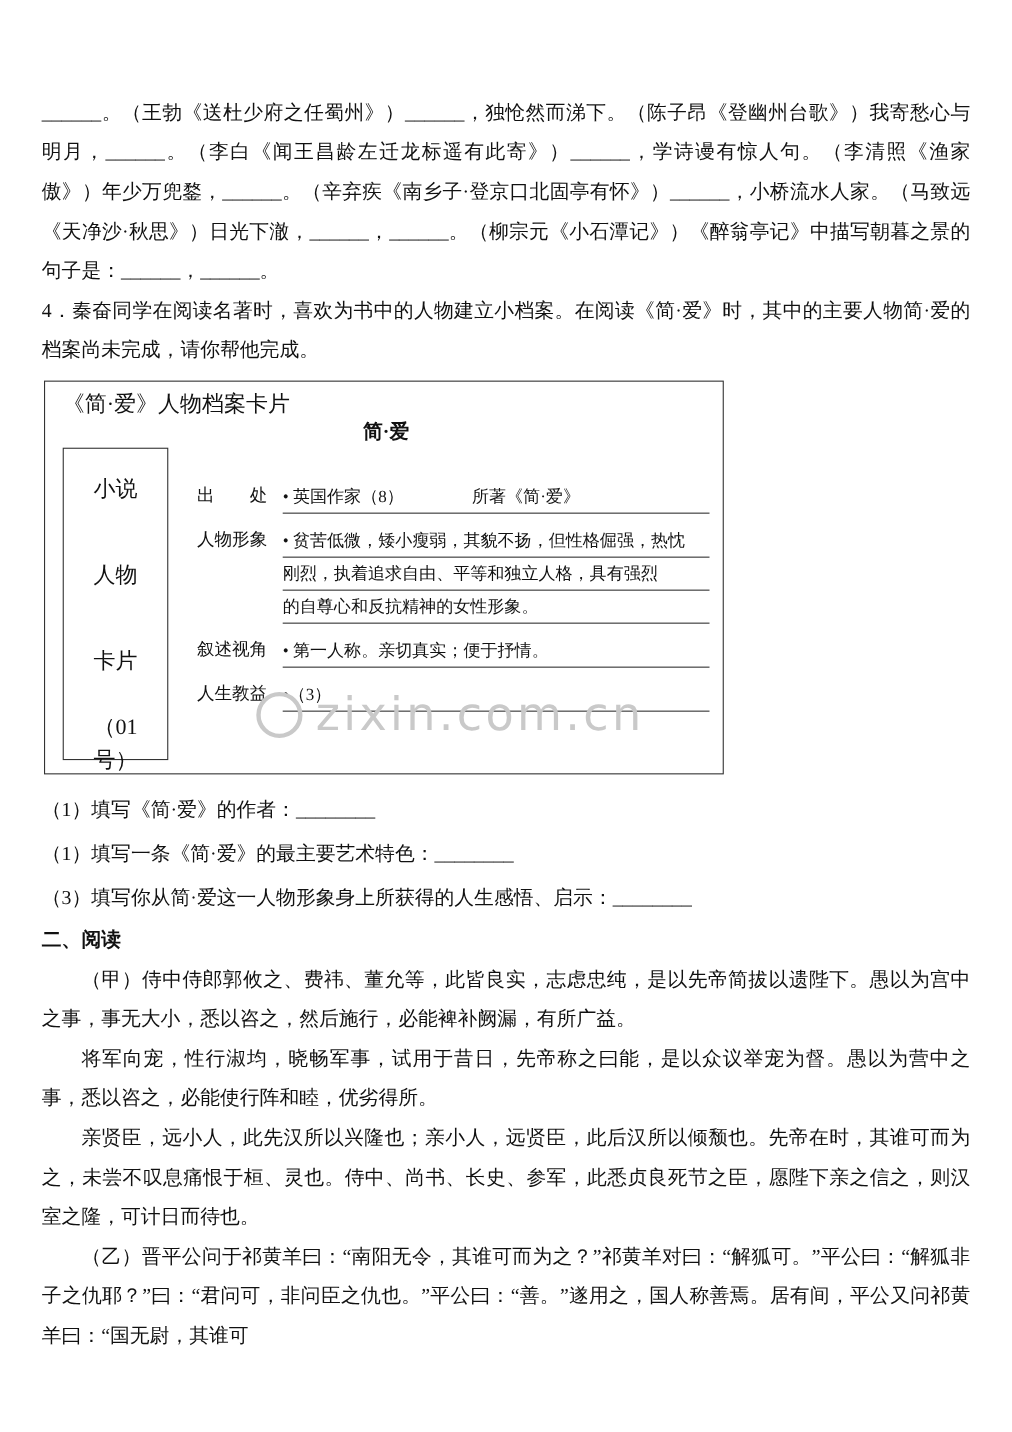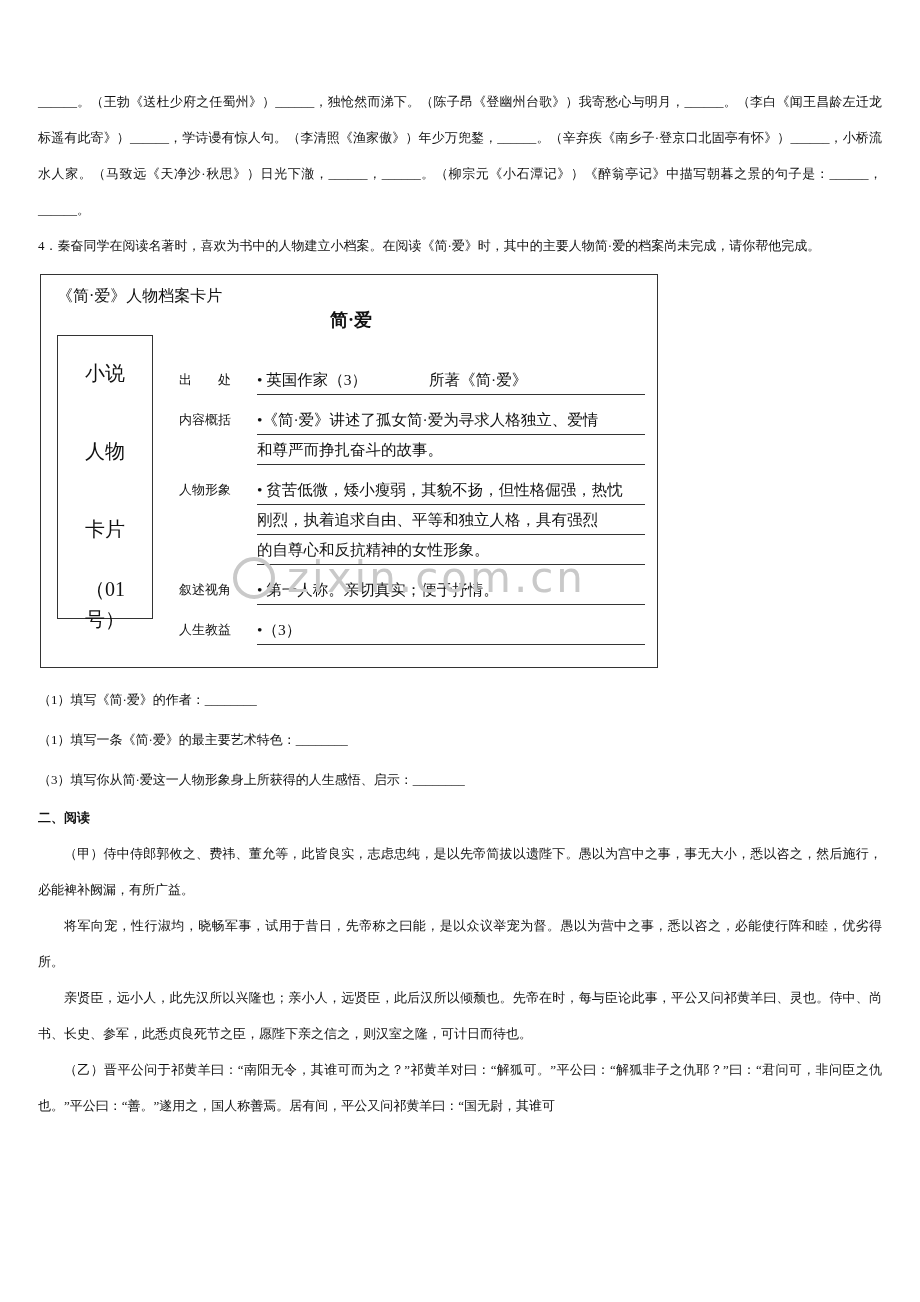--- a/index.html
+++ b/index.html
@@ -4,52 +4,52 @@
 <style>
   * { box-sizing: border-box; }
   html, body { margin: 0; padding: 0; }
   body {
     width: 920px; height: 1302px; overflow: hidden;
     background: #ffffff; color: #111;
     font-family: "Liberation Serif", "DejaVu Serif", serif;
   }
   .page { padding: 84px 38px 0 38px; }
   .para {
-    margin: 0; font-size: 13px; line-height: 36px;
+    margin: 0; font-size: 18px; line-height: 36px;
     text-align: justify;
   }
   .indent { text-indent: 2em; }
   .subq { margin-top: 4px; }
   .section-heading { font-weight: bold; margin-top: 2px; }
 
   
   .card {
     position: relative;
     width: 618px;
     border: 1px solid #333;
     margin: 10px 0 14px 2px;
     padding: 10px 12px 12px 16px;
     font-size: 16px;
   }
-  .card-header { font-size: 16px; line-height: 22px; }
+  .card-header { font-size: 20px; line-height: 22px; }
   .card-title { text-align: center; font-weight: bold; font-size: 18px; line-height: 26px; margin-bottom: 2px; }
   .card-body { display: flex; align-items: flex-start; }
   .side-box {
     width: 96px; height: 284px; flex: none;
     border: 1px solid #333;
     display: flex; flex-direction: column; align-items: center;
     font-size: 20px; padding-top: 24px;
   }
   .side-box span { display: block; line-height: 26px; }
   .sb-g1 { margin-top: 52px; }
   .sb-g2 { margin-top: 34px; }
   .sb-g3 { margin-top: 4px; }
   .rows { flex: 1; padding-left: 26px; padding-top: 30px; }
   .row { display: flex; margin-bottom: 10px; }
-  .row-label { width: 78px; flex: none; font-size: 13px; line-height: 29px; }
+  .row-label { width: 78px; flex: none; font-size: 16px; line-height: 29px; font-family: Liberation Mono, monospace; }
   .row-content { flex: 1; font-size: 15.5px; }
   .cline {
     border-bottom: 1px solid #333;
     line-height: 29px; min-height: 29px;
     white-space: nowrap;
   }
   .watermark {
     position: absolute; left: 192px; top: 278px;
     display: flex; align-items: center; gap: 12px;
     color: #c9c9c9; pointer-events: none;
@@ -81,31 +81,24 @@
         <span class="sb-g1">卡片</span>
         <span class="sb-g2">（01</span>
         <span class="sb-g3">号）</span>
       </div>
 
       <div class="rows">
 
         <div class="row">
           <div class="row-label">出　　处</div>
           <div class="row-content">
-            <div class="cline">• 英国作家（3）　　　　所著《简·爱》</div>
+            <div class="cline">• 英国作家（8）　　　　所著《简·爱》</div>
           </div>
         </div>
 
-        <div class="row">
-          <div class="row-label">内容概括</div>
-          <div class="row-content">
-            <div class="cline">•《简·爱》讲述了孤女简·爱为寻求人格独立、爱情</div>
-            <div class="cline">和尊严而挣扎奋斗的故事。</div>
-          </div>
-        </div>
 
         <div class="row">
           <div class="row-label">人物形象</div>
           <div class="row-content">
             <div class="cline">• 贫苦低微，矮小瘦弱，其貌不扬，但性格倔强，热忱</div>
             <div class="cline">刚烈，执着追求自由、平等和独立人格，具有强烈</div>
             <div class="cline">的自尊心和反抗精神的女性形象。</div>
           </div>
         </div>
 
@@ -135,16 +128,16 @@
 
   <p class="para subq">（1）填写《简·爱》的作者：________</p>
   <p class="para subq">（1）填写一条《简·爱》的最主要艺术特色：________</p>
   <p class="para subq">（3）填写你从简·爱这一人物形象身上所获得的人生感悟、启示：________</p>
 
   <p class="para section-heading">二、阅读</p>
 
 
   <p class="para indent">（甲）侍中侍郎郭攸之、费祎、董允等，此皆良实，志虑忠纯，是以先帝简拔以遗陛下。愚以为宫中之事，事无大小，悉以咨之，然后施行，必能裨补阙漏，有所广益。</p>
   <p class="para indent">将军向宠，性行淑均，晓畅军事，试用于昔日，先帝称之曰能，是以众议举宠为督。愚以为营中之事，悉以咨之，必能使行阵和睦，优劣得所。</p>
-  <p class="para indent">亲贤臣，远小人，此先汉所以兴隆也；亲小人，远贤臣，此后汉所以倾颓也。先帝在时，每与臣论此事，平公又问祁黄羊曰、灵也。侍中、尚书、长史、参军，此悉贞良死节之臣，愿陛下亲之信之，则汉室之隆，可计日而待也。</p>
+  <p class="para indent">亲贤臣，远小人，此先汉所以兴隆也；亲小人，远贤臣，此后汉所以倾颓也。先帝在时，其谁可而为之，未尝不叹息痛恨于桓、灵也。侍中、尚书、长史、参军，此悉贞良死节之臣，愿陛下亲之信之，则汉室之隆，可计日而待也。</p>
   <p class="para indent">（乙）晋平公问于祁黄羊曰：“南阳无令，其谁可而为之？”祁黄羊对曰：“解狐可。”平公曰：“解狐非子之仇耶？”曰：“君问可，非问臣之仇也。”平公曰：“善。”遂用之，国人称善焉。居有间，平公又问祁黄羊曰：“国无尉，其谁可</p>
 
 </div>
 
 </body></html>

